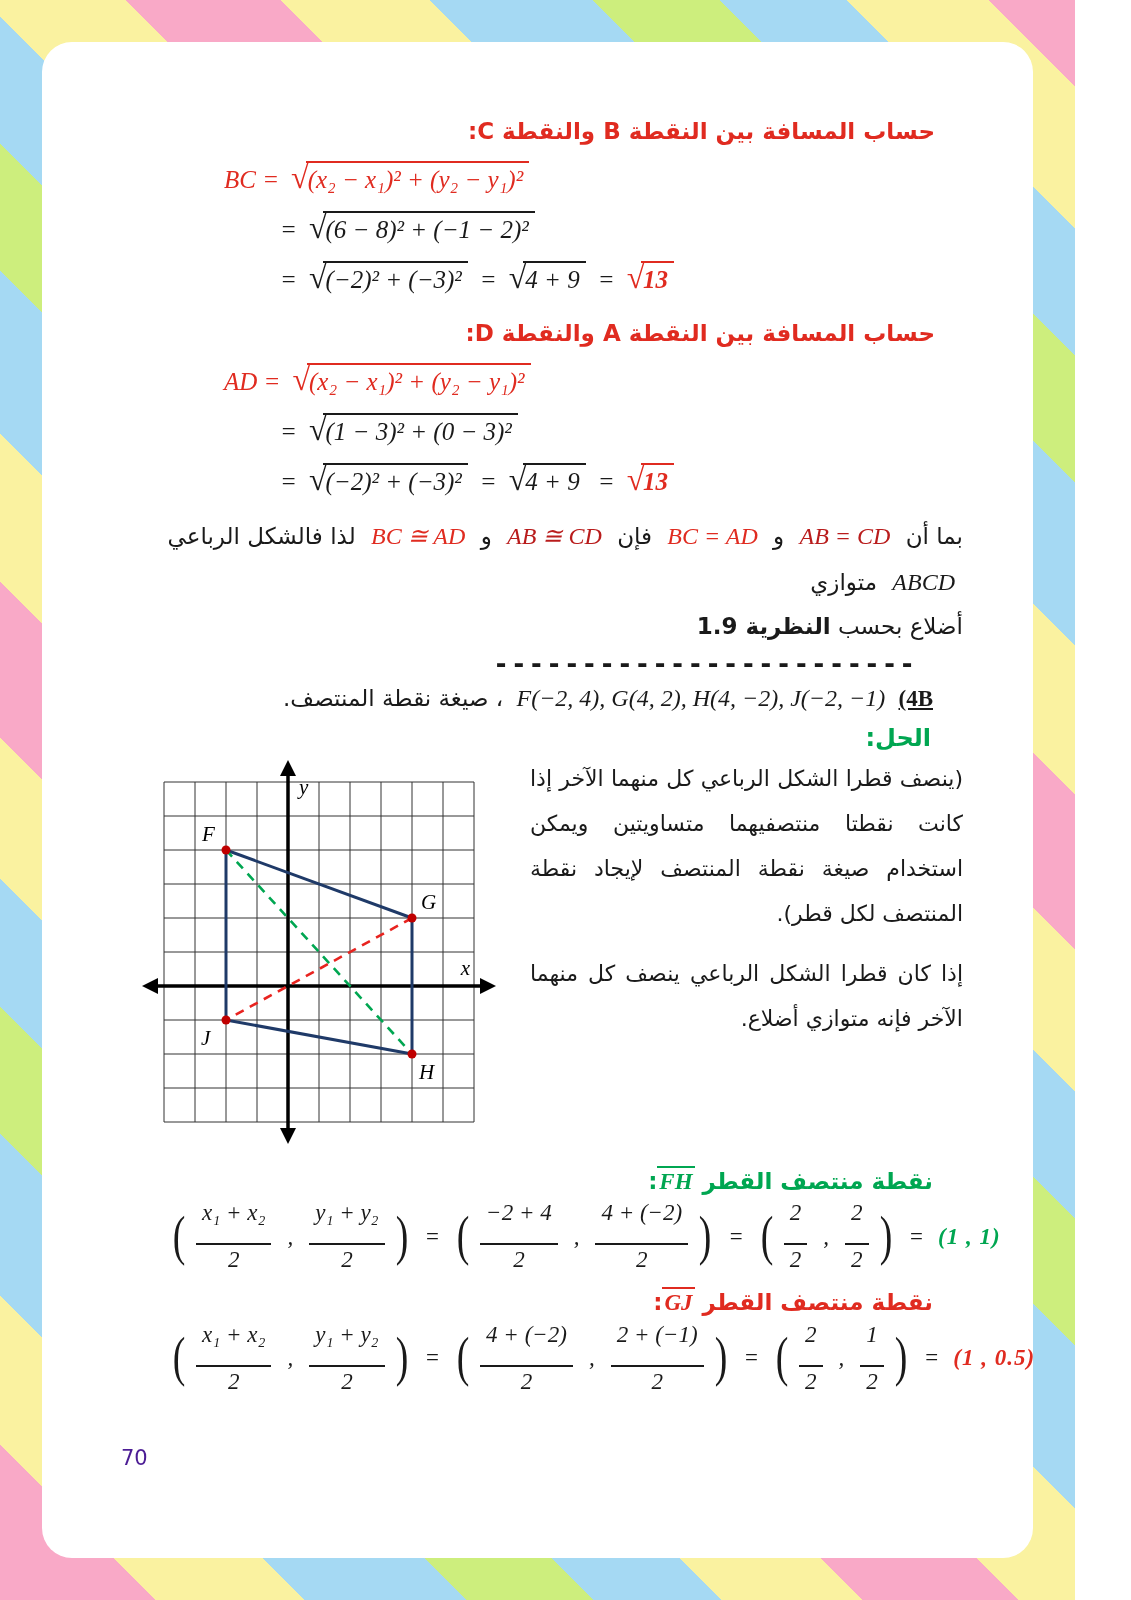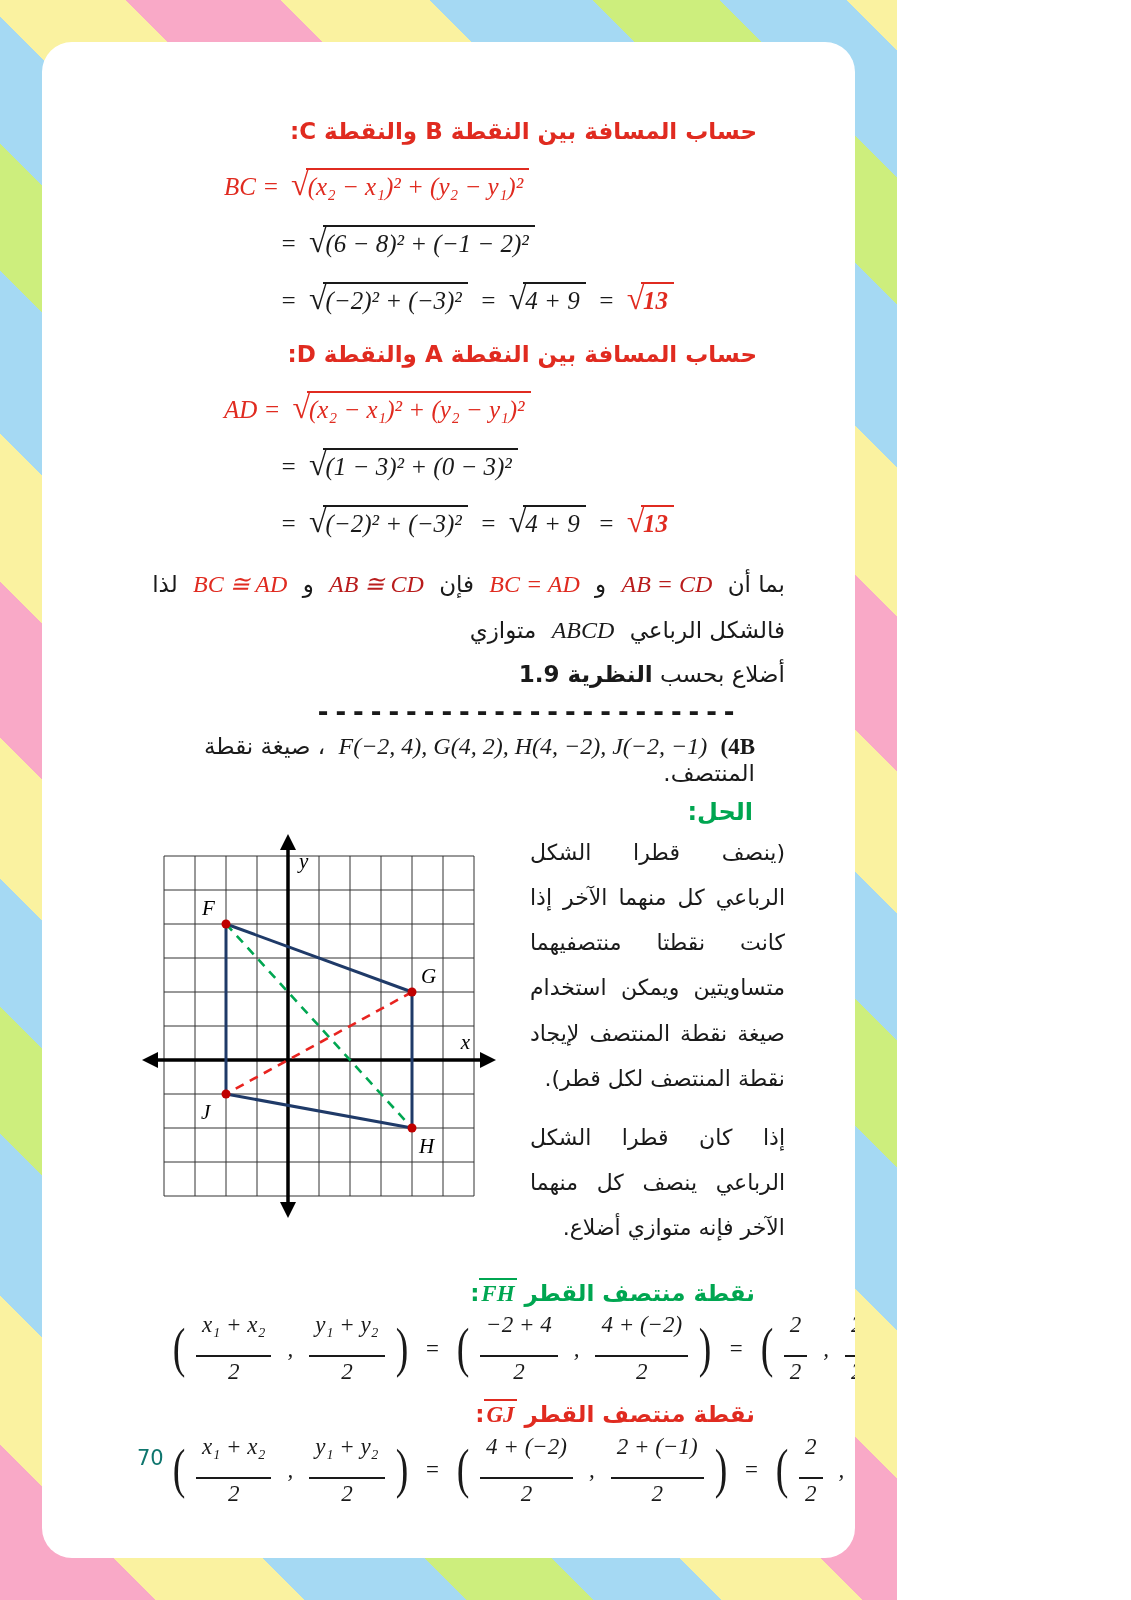--- a/index.html
+++ b/index.html
@@ -1,52 +1,52 @@
 <!DOCTYPE html>
 <html lang="ar"><head>
 <meta charset="utf-8">
 <style>
   html,body{margin:0;padding:0;}
   body{width:1131px;height:1600px;position:relative;font-family:"DejaVu Sans",sans-serif;color:#1a1a1a;}
-  .frame{position:absolute;inset:0;width:897px;height:1600px;
+  .frame{position:absolute;inset:0;width:1075px;height:1600px;
     background:repeating-linear-gradient(45deg,
       #f9a9c7 0 110px, #faf2a0 110px 215px, #a5d9f3 215px 330px,
       #cdee7d 330px 420px, #a5d9f3 420px 510px, #faf2a0 510px 610px);}
   .page{position:absolute;inset:42px;background:#ffffff;border-radius:30px;
     padding:50px 70px 40px;box-sizing:border-box;overflow:hidden;}
 
   .ar{direction:rtl;text-align:right;}
   .math{font-family:"Liberation Serif","DejaVu Serif",serif;font-style:italic;direction:ltr;unicode-bidi:isolate;}
 
   .red-h{color:#e02b20;font-weight:bold;font-size:23px;margin:26px 28px 6px 0;}
   .green-h{color:#00a651;font-weight:bold;font-size:23px;margin:14px 30px 4px 0;}
 
   .eq-block{margin:10px 0 4px 112px;width:fit-content;direction:ltr;
     font-family:"Liberation Serif","DejaVu Serif",serif;font-style:italic;font-size:25px;}
-  .eq-line{display:flex;align-items:baseline;gap:12px;margin:24px 0;direction:ltr;}
+  .eq-line{display:flex;align-items:baseline;gap:12px;margin:17px 0;direction:ltr;}
   .eq-line.indent{margin-left:56px;}
   .eq-red{color:#e02b20;}
   .root{display:inline-flex;align-items:baseline;}
   .rad{font-size:1.28em;line-height:1;}
   .bar{border-top:2px solid currentColor;padding:3px 6px 0 2px;margin-left:-3px;}
   .res13{color:#e02b20;font-weight:bold;}
 
   .concl{font-size:23px;line-height:1.9;margin:18px 0 0;}
   .concl .mvar{padding:0 8px;font-size:24px;}
   .m-blue{color:#b91c1c;}
   .m-red{color:#e02b20;}
   .m-black{color:#1a1a1a;}
   .concl2{font-size:23px;margin:8px 0 0;}
   .bold{font-weight:bold;}
 
   .divider{direction:ltr;text-align:right;padding-right:46px;font-weight:bold;
     font-size:26px;letter-spacing:2px;margin:10px 0 6px;font-family:"DejaVu Sans Mono",monospace;}
 
   .problem{font-size:23px;margin:6px 30px 0 0;}
-  .problem .blabel{font-weight:bold;font-family:"Liberation Serif",serif;}
+  .problem .blabel{font-weight:bold;font-family:"Liberation Serif",serif;text-decoration:underline;}
   .problem .math{font-size:24px;padding:0 6px;}
 
   .sol{margin:12px 32px 2px 0;font-size:24px;color:#00a651;font-weight:bold;}
 
   .fig-row{display:flex;direction:ltr;gap:26px;align-items:flex-start;margin-top:4px;}
   .graph{margin-left:26px;flex:0 0 auto;}
   .fig-text{flex:1 1 auto;font-size:22px;line-height:2.05;direction:rtl;text-align:justify;padding-left:4px;}
   .fig-text p{margin:0 0 14px;}
 
   .seg{display:inline-block;border-top:2px solid currentColor;line-height:1.1;
@@ -63,21 +63,21 @@
   .comma{margin:0 8px;}
   .eqsign{margin:0 8px;}
   .res{font-weight:bold;white-space:nowrap;letter-spacing:1px;}
   .res-green{color:#00a651;}
   .res-red{color:#e02b20;}
 
   .final{font-size:23px;line-height:2.05;margin:16px 0 0;}
   .final .seg{font-size:23px;}
   .shape{font-family:"Liberation Serif",serif;font-style:italic;unicode-bidi:isolate;direction:ltr;padding:0 4px;}
 
-  .pagenum{position:absolute;left:95px;bottom:88px;font-size:21px;color:#0f766e;}
+  .pagenum{position:absolute;left:79px;bottom:88px;font-size:21px;color:#4c1d95;}
 </style>
 </head>
 <body>
 
 <div class="frame">
   <div class="page">
 
     <h3 class="red-h ar">حساب المسافة بين النقطة B والنقطة C:</h3>
     <div class="eq-block">
       <div class="eq-line eq-red">

